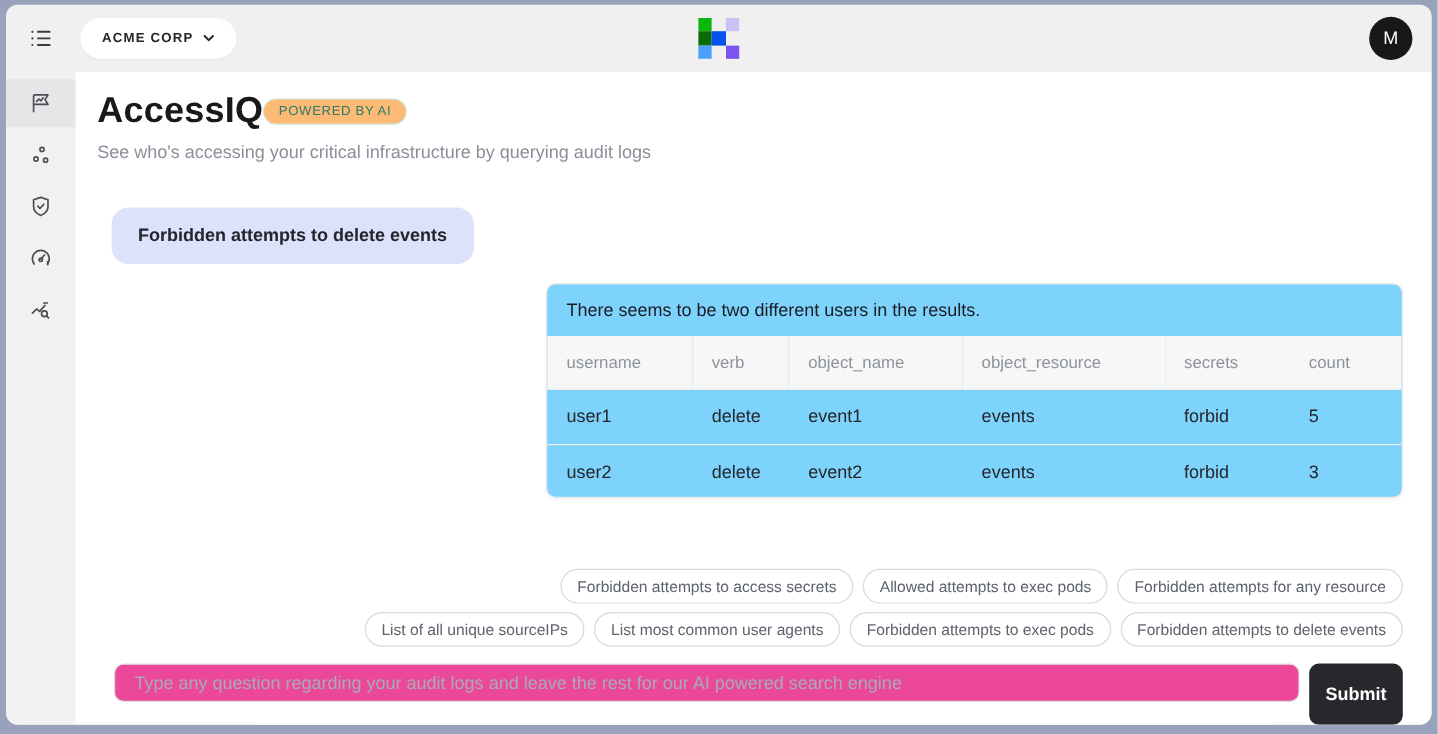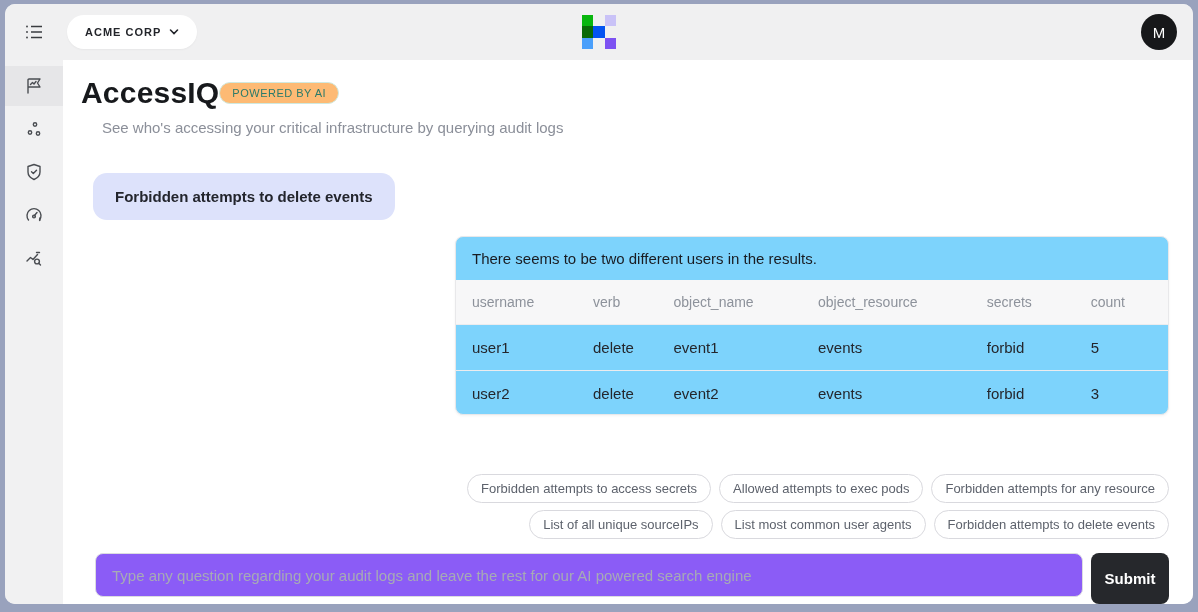--- a/index.html
+++ b/index.html
@@ -53,21 +53,21 @@
     flex: 1; background: #ffffff; display: flex; flex-direction: column;
     padding: 16px 24px 0 18px; min-width: 0;
   }
 
   .title-row { display: flex; align-items: center; }
   .page-title { font-size: 30px; font-weight: 700; color: #17191c; letter-spacing: 0.2px; }
   .ai-badge {
     font-size: 11px; font-weight: 400; letter-spacing: 0.5px; color: #2b7a6a;
     background: #fdba74; border: 1px solid #cfe9e0; border-radius: 12px; padding: 4px 12px;
   }
-  .subtitle { margin-top: 9px; font-size: 15px; color: #8b8f99; margin-left: 21px; }
+  .subtitle { margin-top: 9px; font-size: 15px; color: #8b8f99; }
 
   .query-bubble {
     align-self: flex-start; margin: 37px 0 0 12px;
     background: #dde2fb; border-radius: 14px; padding: 15px 22px;
     font-size: 15px; font-weight: 700; color: #23252d; cursor: pointer;
   }
 
   .result-card {
     margin: 16px 0 0 auto; width: 714px;
     background: #7dd3fc; border: 1px solid #e8e8ea; border-radius: 8px;
@@ -88,22 +88,22 @@
   .chips-row.first { margin-top: 59px; }
   .chips-row.second { margin-top: 7px; }
   .chip {
     background: #fff; border: 1px solid #d9d9de; border-radius: 15px;
     padding: 6px 13px; font-size: 13px; font-weight: 500; color: #5d626c;
     font-family: "Liberation Sans", sans-serif; cursor: pointer;
   }
 
   .composer { display: flex; gap: 8px; margin: 14px 0 0 14px; }
   .question-input {
-    flex: 1; height: 44px; border: 1px solid #dcdce0; border-radius: 8px;
-    padding: 0 16px; font-size: 15px; color: #2a2d33; background: #8b5cf6;
+    flex: 1; height: 32px; border: 1px solid #dcdce0; border-radius: 8px;
+    padding: 0 16px; font-size: 15px; color: #2a2d33; background: #ec4899;
     font-family: "Liberation Sans", sans-serif; outline: none;
   }
   .question-input::placeholder { color: #a7abb5; }
   .submit-btn {
     width: 78px; height: 51px; background: #26282c; color: #fff; border: none;
     border-radius: 8px; font-size: 15px; font-weight: 600; cursor: pointer;
     font-family: "Liberation Sans", sans-serif;
   }
 </style>
 </head>
@@ -237,20 +237,21 @@
       </div>
 
       <div class="chips-row first">
         <button class="chip">Forbidden attempts to access secrets</button>
         <button class="chip">Allowed attempts to exec pods</button>
         <button class="chip">Forbidden attempts for any resource</button>
       </div>
       <div class="chips-row second">
         <button class="chip">List of all unique sourceIPs</button>
         <button class="chip">List most common user agents</button>
+        <button class="chip">Forbidden attempts to exec pods</button>
         <button class="chip">Forbidden attempts to delete events</button>
       </div>
 
       <div class="composer">
         <input class="question-input" type="text" placeholder="Type any question regarding your audit logs and leave the rest for our AI powered search engine" style="">
         <button class="submit-btn">Submit</button>
       </div>
 
     </div>
   </div>

